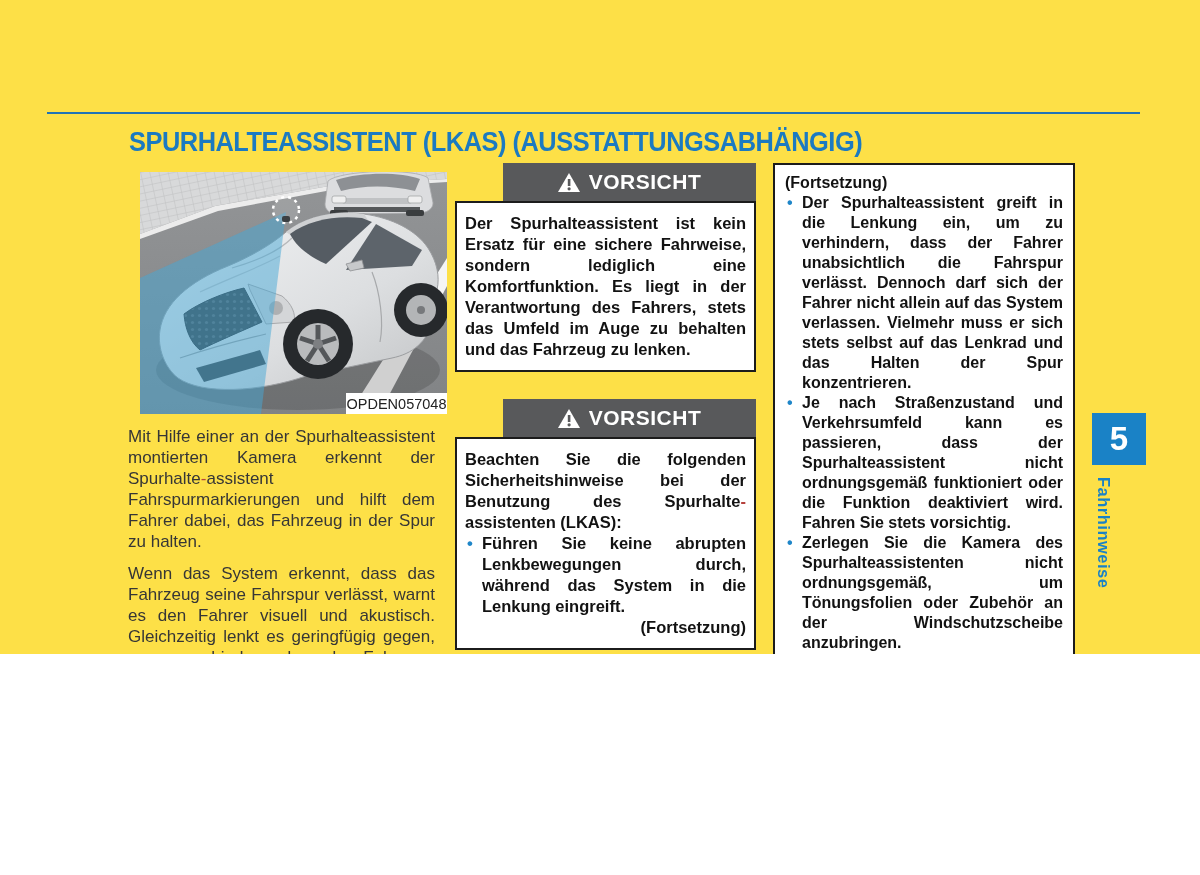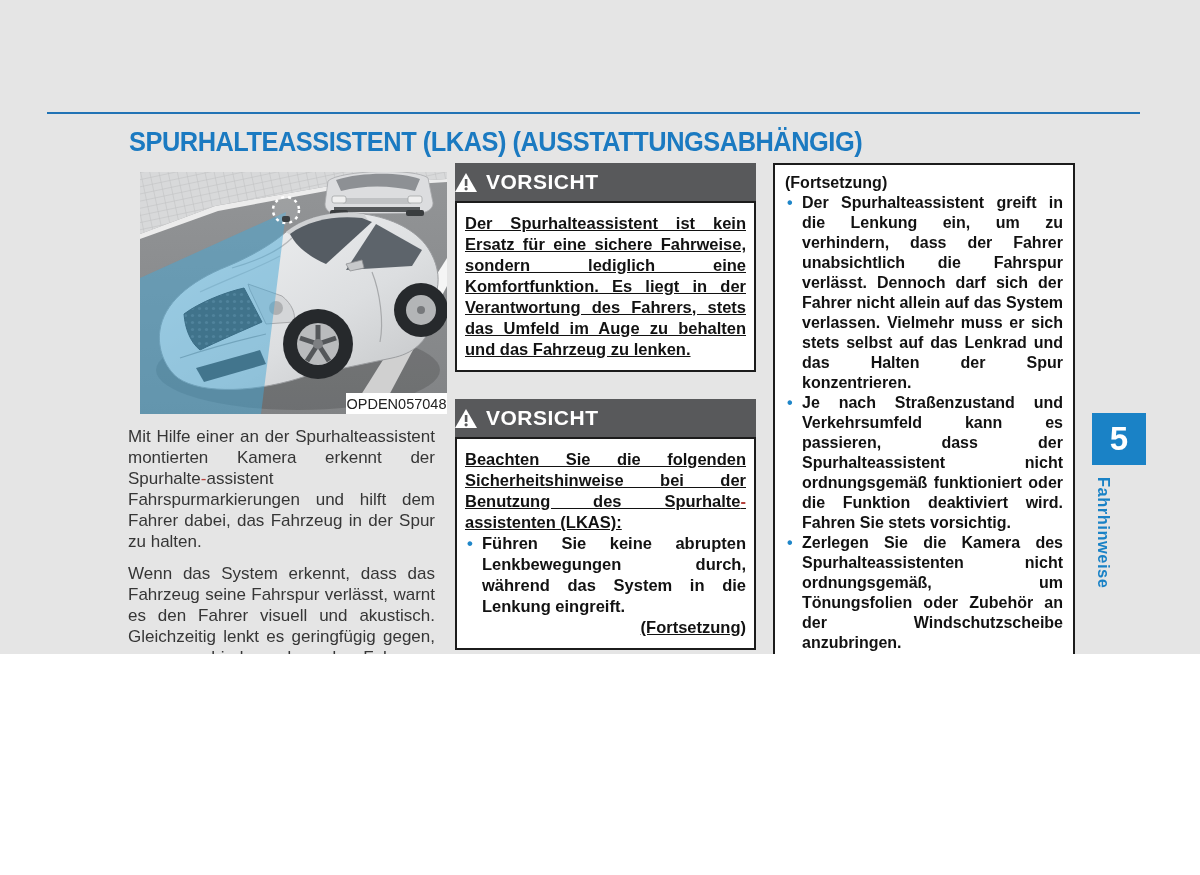--- a/index.html
+++ b/index.html
@@ -1,17 +1,17 @@
 <!DOCTYPE html>
 <html lang="de"><head>
 <meta charset="utf-8">
 <style>
   html,body { margin:0; padding:0; background:#ffffff; }
   .page {
-    position:relative; width:1200px; height:654px; background:#e5e5e5;
+    position:relative; width:1200px; height:654px; background:#fde047;
     font-family:"Liberation Sans", sans-serif; overflow:hidden; color:#333;
   }
   .top-rule { position:absolute; left:47px; top:112px; width:1093px; height:2px; background:#2173b5; }
   .title {
     position:absolute; left:129px; top:127px; margin:0; white-space:nowrap;
     font-size:27px; font-weight:bold; color:#1b7ac1; letter-spacing:-0.5px;
     transform:scaleX(.94); transform-origin:left top;
   }
   .col { position:absolute; }
   .col-left  { left:128px; top:160px; width:307px; }
@@ -20,28 +20,28 @@
 
   figure { margin:12px; }
   svg.fig { display:block; width:307px; height:242px; }
 
   .body-text { margin:5px 0 0 0; font-size:17px; line-height:21px; text-align:justify; color:#363636; }
   .body-text.second { margin-top:11px; }
   .red-hyphen { color:#b5413c; }
 
   .warning-header {
     background:#58595b; color:#fff; height:38px;
-    display:flex; align-items:center; gap:9px;
-    font-weight:bold; font-size:21px; letter-spacing:.5px;
+    display:flex; align-items:center; justify-content:center; gap:9px;
+    font-weight:bold; font-size:21px; letter-spacing:.5px;margin-left:48px;
   }
   .warning-body {
     border:2px solid #1c1c1c; background:#fff; padding:10px 8px;
     font-weight:bold; font-size:16.5px; line-height:21px; text-align:justify; color:#121212;
   }
-  .warning-body p { margin:0;text-decoration:underline; }
+  .warning-body p { margin:0; }
   .warning-box.second { margin-top:27px; }
   .warning-body .w-intro { margin-bottom:0; }
 
   ul.blist { list-style:none; margin:0; padding:0; }
   ul.blist li { position:relative; padding-left:17px; }
   ul.blist .dot { position:absolute; left:2px; top:0; color:#1f86c8; }
 
   .cont-right { text-align:right; margin:0; }
 
   .cont-box {

